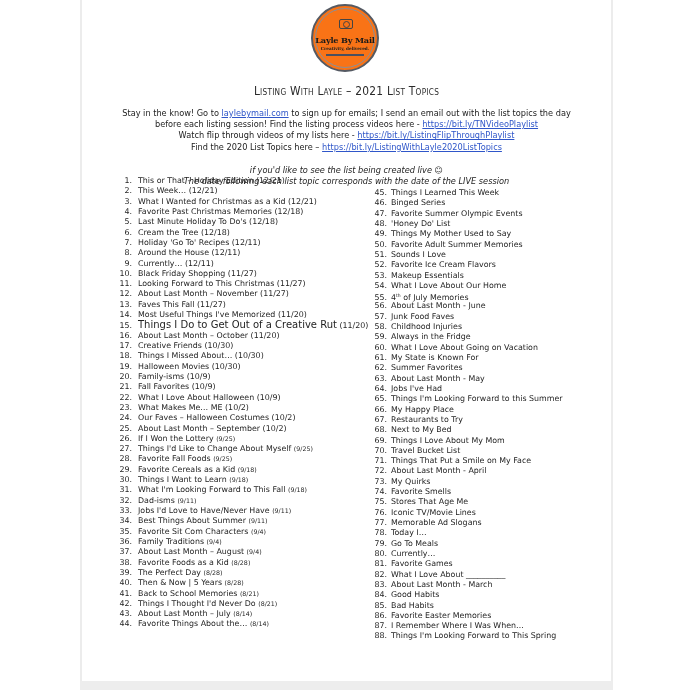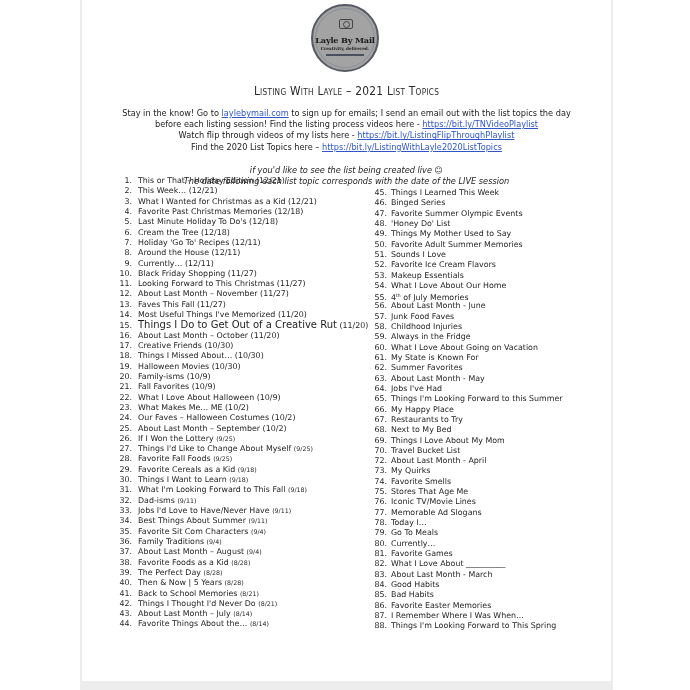--- a/index.html
+++ b/index.html
@@ -10,21 +10,21 @@
   .page {
     position: absolute; left: 80px; top: 0; width: 529px; height: 681px;
     background: #ffffff;
     border-left: 2px solid #ececec; border-right: 2px solid #ececec;
   }
   .bottom-band {
     position: absolute; left: 80px; top: 681px; width: 533px; height: 9px; background: #ededed;
   }
   .logo {
     position: absolute; left: 311px; top: 4px; width: 68px; height: 68px;
-    border: 2px solid #555a63; border-radius: 50%; box-sizing: border-box; background: #a3a3a3;
+    border: 2px solid #555a63; border-radius: 50%; box-sizing: border-box; background: #f97316;
   }
   .logo .inner {
     position: absolute; left: 2px; top: 2px; right: 2px; bottom: 2px;
     border: 1px solid #8a8f98; border-radius: 50%;
   }
   .logo .camera {
     position: absolute; left: 26px; top: 13px; width: 14px; height: 10px;
     border: 1.5px solid #444; border-radius: 2px; box-sizing: border-box;
   }
   .logo .camera::after {
@@ -172,20 +172,21 @@
     <li><span class="num">61.</span><span class="topic">My State is Known For</span></li>
     <li><span class="num">62.</span><span class="topic">Summer Favorites</span></li>
     <li><span class="num">63.</span><span class="topic">About Last Month - May</span></li>
     <li><span class="num">64.</span><span class="topic">Jobs I've Had</span></li>
     <li><span class="num">65.</span><span class="topic">Things I'm Looking Forward to this Summer</span></li>
     <li><span class="num">66.</span><span class="topic">My Happy Place</span></li>
     <li><span class="num">67.</span><span class="topic">Restaurants to Try</span></li>
     <li><span class="num">68.</span><span class="topic">Next to My Bed</span></li>
     <li><span class="num">69.</span><span class="topic">Things I Love About My Mom</span></li>
     <li><span class="num">70.</span><span class="topic">Travel Bucket List</span></li>
+    <li><span class="num">71.</span><span class="topic">Things That Put a Smile on My Face</span></li>
     <li><span class="num">72.</span><span class="topic">About Last Month - April</span></li>
     <li><span class="num">73.</span><span class="topic">My Quirks</span></li>
     <li><span class="num">74.</span><span class="topic">Favorite Smells</span></li>
     <li><span class="num">75.</span><span class="topic">Stores That Age Me</span></li>
     <li><span class="num">76.</span><span class="topic">Iconic TV/Movie Lines</span></li>
     <li><span class="num">77.</span><span class="topic">Memorable Ad Slogans</span></li>
     <li><span class="num">78.</span><span class="topic">Today I…</span></li>
     <li><span class="num">79.</span><span class="topic">Go To Meals</span></li>
     <li><span class="num">80.</span><span class="topic">Currently…</span></li>
     <li><span class="num">81.</span><span class="topic">Favorite Games</span></li>

